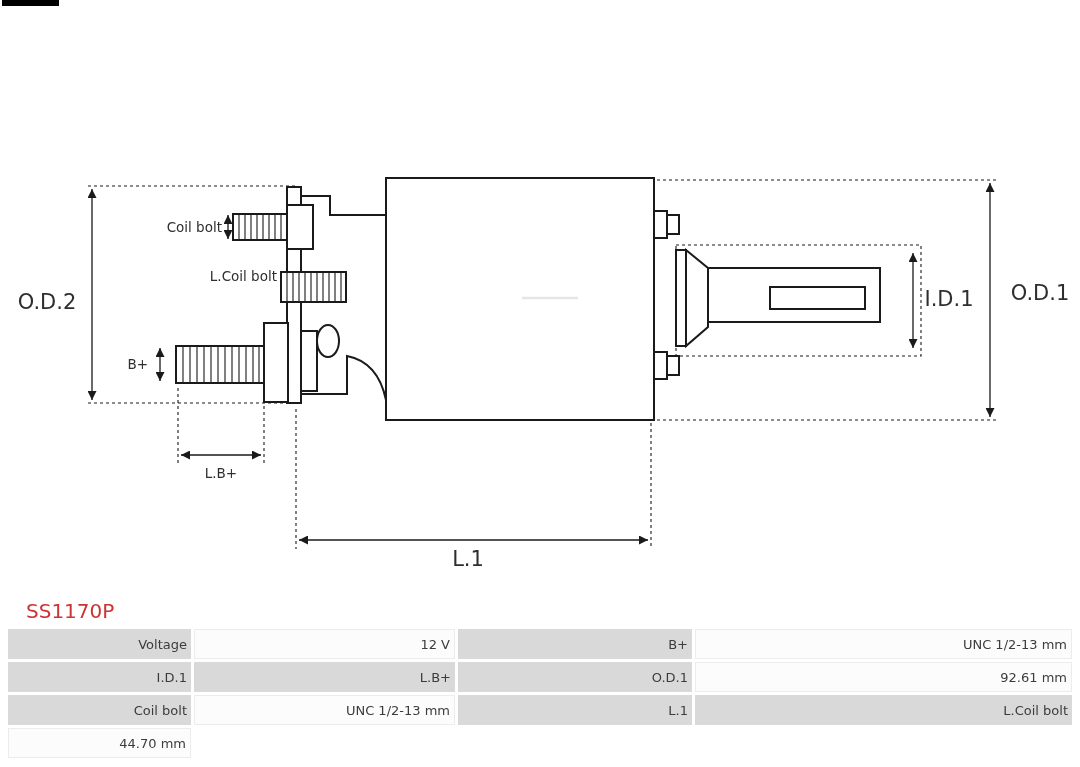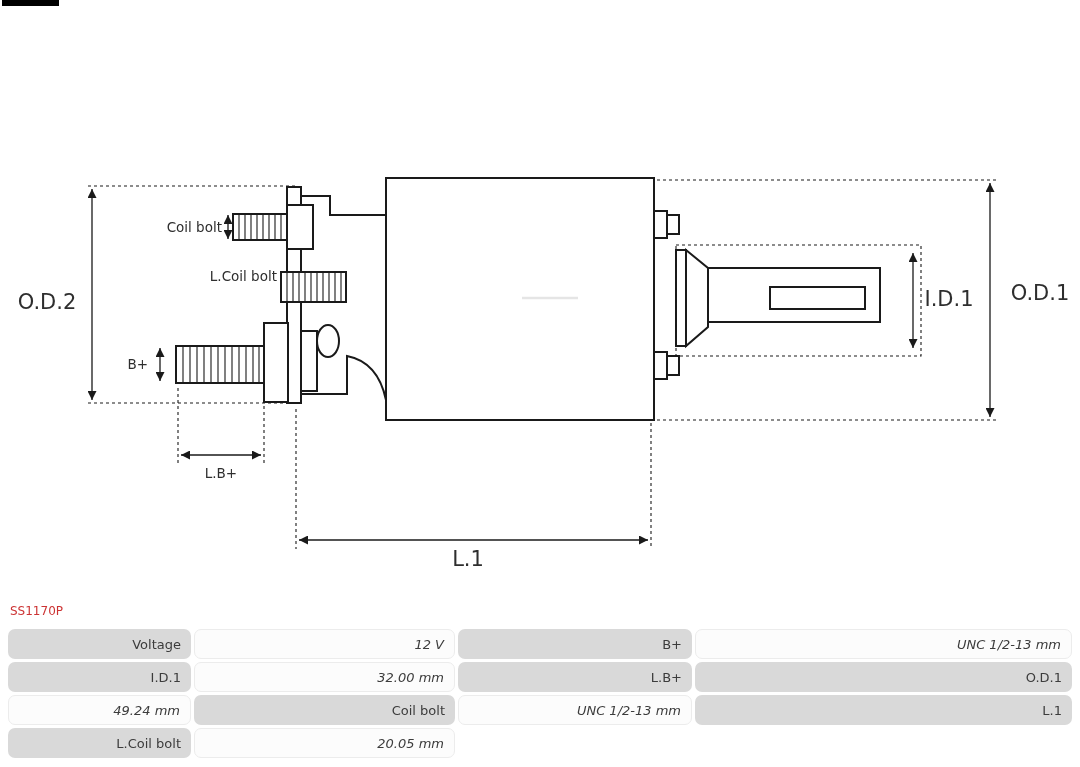--- a/index.html
+++ b/index.html
@@ -13,32 +13,32 @@
 
   .part   { fill:#ffffff; stroke:var(--line,#1a1a1a); stroke-width:2; }
   .hatch  { fill:none; stroke:var(--line,#1a1a1a); stroke-width:1.1; }
   .dim    { stroke:var(--line,#1a1a1a); stroke-width:1.3; fill:none; }
   .dash   { stroke:var(--line,#1a1a1a); stroke-width:1.1; fill:none; stroke-dasharray:3 3; }
   .dim-label    { font-size:21px; fill:var(--dim-text,#2e2e2e); }
   .dim-label-sm { font-size:13.5px; fill:var(--dim-text,#2e2e2e); }
   .watermark { stroke:#e5e5e5; stroke-width:2.5; }
 
   .product-code {
-    position:absolute; left:10px; top:602px;
-    font-size:12px; line-height:19px; color:var(--accent-red,#cc3333);
+    position:absolute; left:26px; top:602px;
+    font-size:20px; line-height:19px; color:var(--accent-red,#cc3333);
   }
   .spec-table {
     position:absolute; left:8px; top:629px; width:1064px;
     display:grid; grid-template-columns:183px 261px 234px 1fr;
     grid-auto-rows:30px; gap:3px;
     font-size:13px; color:var(--table-text,#3c3c3c);
   }
-  .cell { display:flex; align-items:center; justify-content:flex-end; padding-right:10px; overflow:hidden;border-radius:7px; }
+  .cell { display:flex; align-items:center; justify-content:flex-end; padding-right:4px; overflow:hidden; }
   .cell.label { background:var(--table-label-bg,#d9d9d9); }
-  .cell.value { background:var(--table-value-bg,#fcfcfc); border:1px solid #ececec;font-style:italic; }
+  .cell.value { background:var(--table-value-bg,#fcfcfc); border:1px solid #ececec; }
 </style>
 </head>
 <body>
 
 <div class="stage">
 
   <div class="brand-bar"></div>
 
   <svg class="diagram" width="1080" height="590" viewBox="0 0 1080 590">
     <defs>
@@ -129,26 +129,25 @@
 
   <div class="product-code">SS1170P</div>
 
   <div class="spec-table">
     <div class="cell label">Voltage</div>
     <div class="cell value">12 V</div>
     <div class="cell label">B+</div>
     <div class="cell value">UNC 1/2-13 mm</div>
 
     <div class="cell label">I.D.1</div>
-    <div class="cell value">32.00 mm</div>
     <div class="cell label">L.B+</div>
 
     <div class="cell label">O.D.1</div>
-    <div class="cell value">49.24 mm</div>
+    <div class="cell value">92.61 mm</div>
     <div class="cell label">Coil bolt</div>
     <div class="cell value">UNC 1/2-13 mm</div>
 
     <div class="cell label">L.1</div>
     <div class="cell label">L.Coil bolt</div>
-    <div class="cell value">20.05 mm</div>
+    <div class="cell value">44.70 mm</div>
   </div>
 
 </div>
 
 </body></html>

